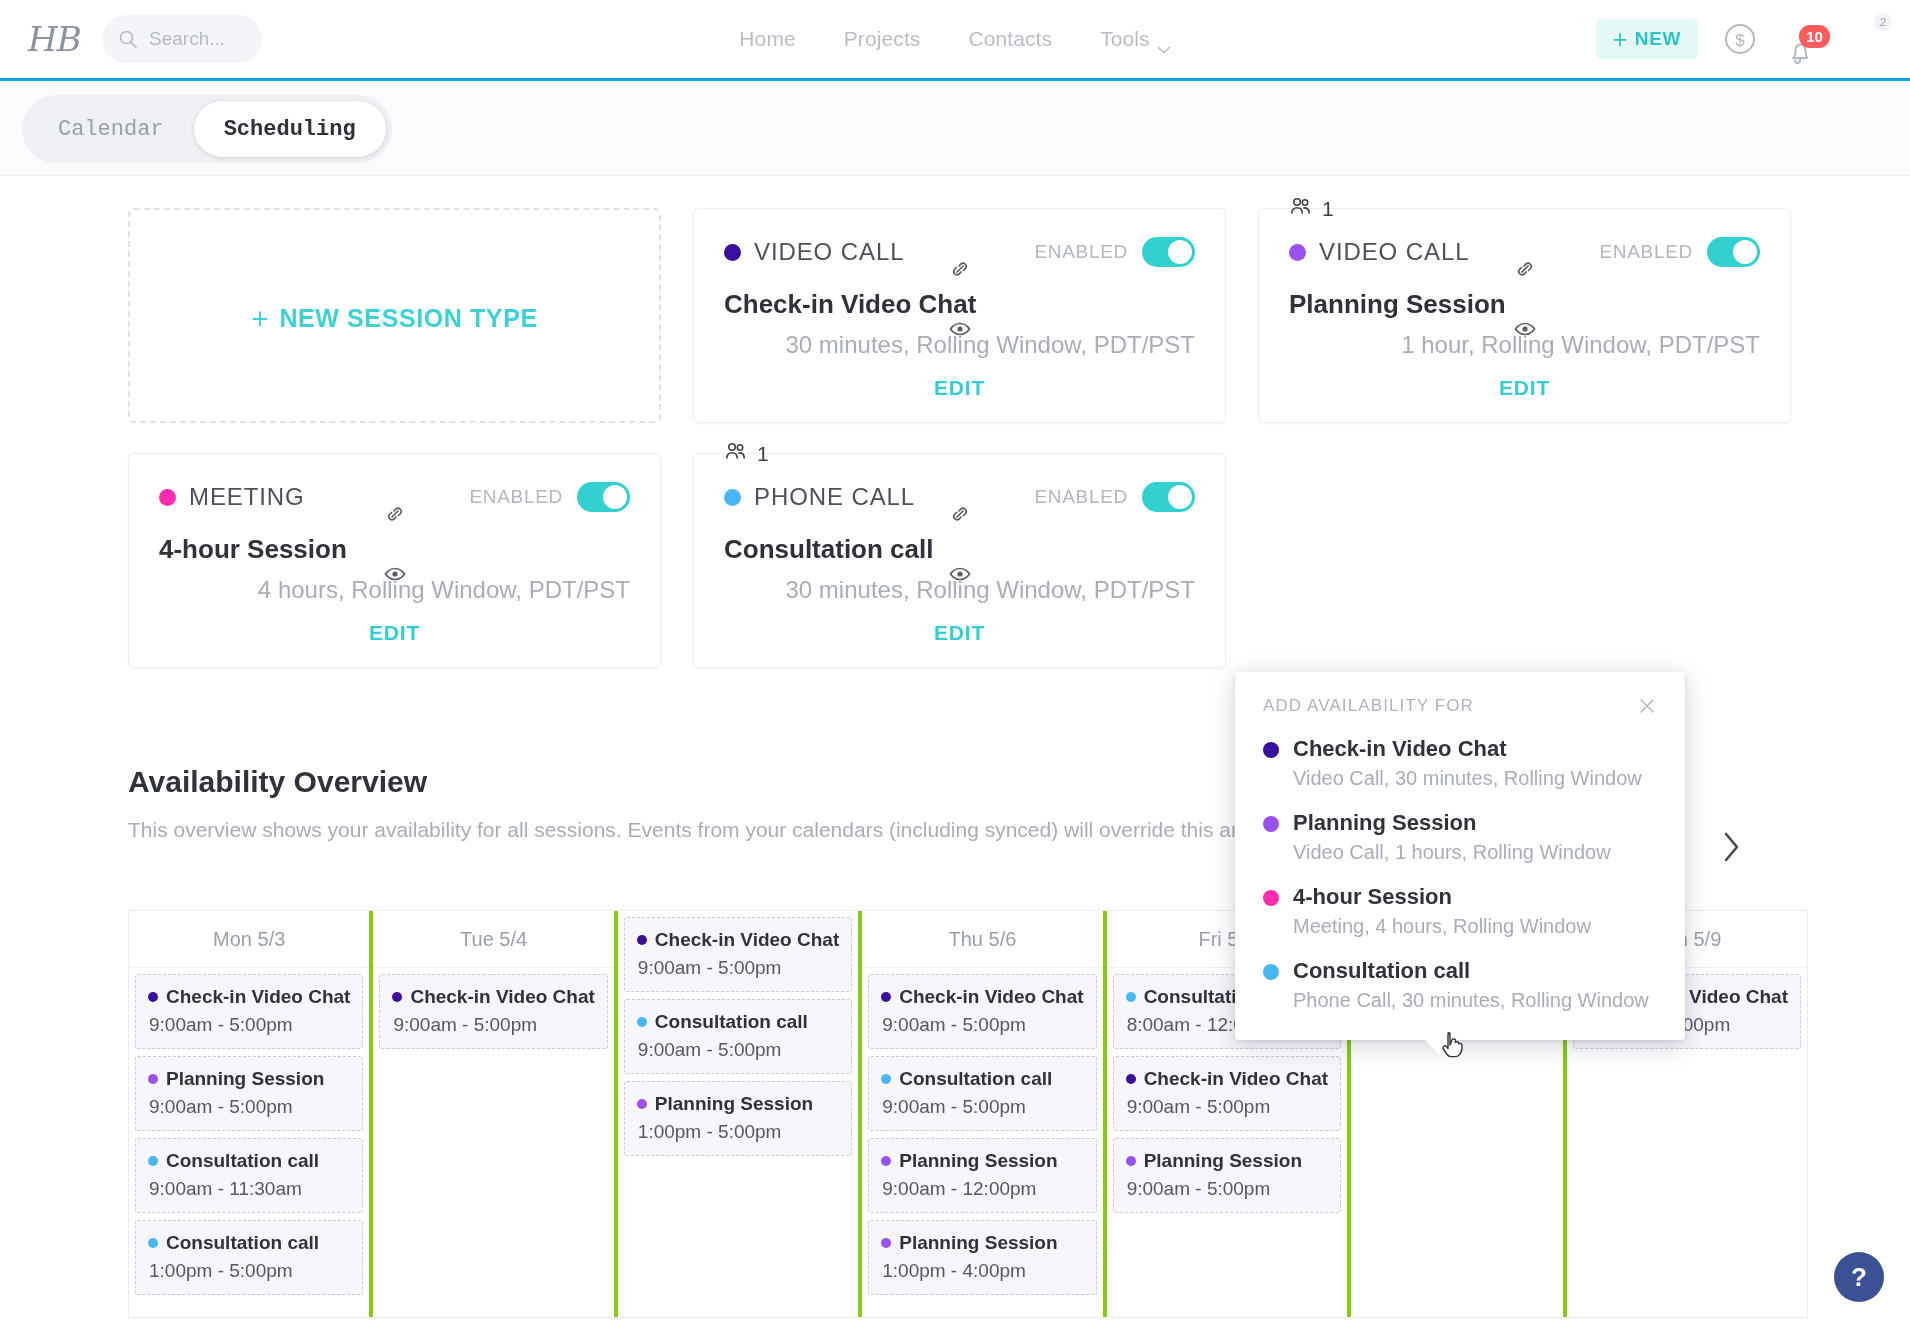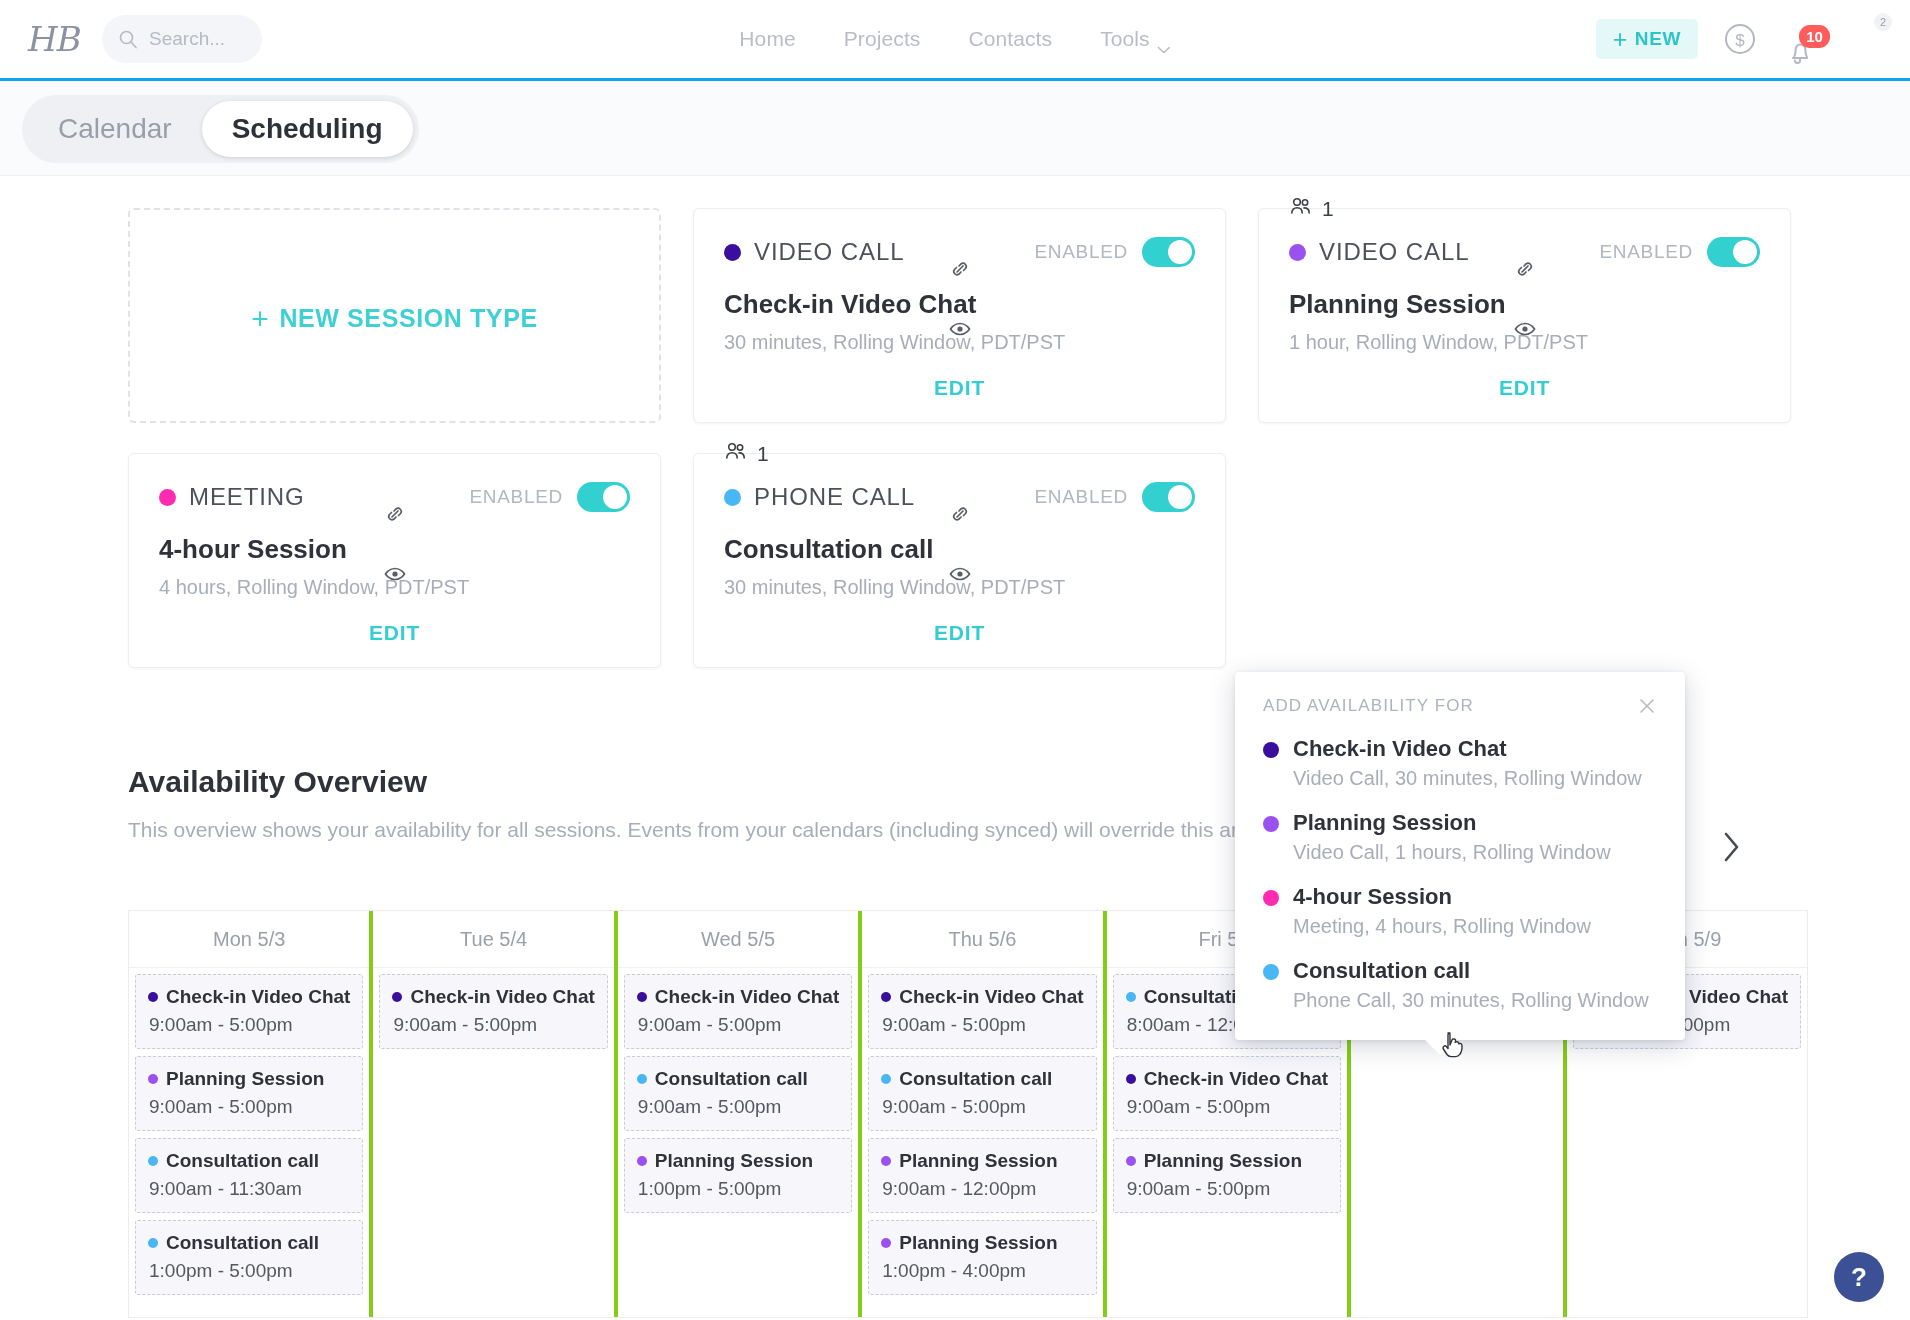--- a/index.html
+++ b/index.html
@@ -76,22 +76,23 @@
     position: absolute; top: 81px; left: 0; width: 1910px; height: 95px;
     background: #fafbfc; border-bottom: 1px solid #eef0f3;
   }
   .tabpill {
     position: absolute; left: 22px; top: 14px;
     background: #eef0f3; border-radius: 34px; height: 68px;
     display: flex; align-items: center; padding: 6px;
   }
   .tab {
     height: 56px; border-radius: 28px; padding: 0 30px;
-    display: flex; align-items: center; font-size: 28px; color: #999ea8;
+    display: flex; align-items: center; font-size: 22px; color: #999ea8;
     cursor: pointer;
+    font-family: Liberation Mono, monospace;
   }
   .tab.active {
     background: #ffffff; color: #2e3137; font-weight: 700;
     box-shadow: 0 1px 4px rgba(0,0,0,.14);
   }
 
   
   .cards { position: absolute; top: 208px; left: 128px; width: 1680px; }
   .cardrow { display: flex; gap: 32px; margin-bottom: 30px; }
   .card {
@@ -117,21 +118,21 @@
   .enabled-lbl { font-size: 19px; color: #b2b7c0; letter-spacing: .7px; }
   .toggle {
     width: 53px; height: 30px; border-radius: 15px; background: #32d0ce;
     position: relative; cursor: pointer; flex: none;
   }
   .toggle .knob {
     position: absolute; top: 3px; right: 3px; width: 24px; height: 24px;
     border-radius: 50%; background: #fff;
   }
   .ctitle { margin-top: 22px; font-size: 26px; font-weight: 700; color: #2f3239; }
-  .cdetail { margin-top: 11px; font-size: 20px; color: #a8adb7; }
+  .cdetail { margin-top: 11px; font-size: 24px; color: #a8adb7; text-align: right; }
   .cfoot {
     position: absolute; left: 30px; right: 30px; bottom: 22px;
     display: flex; align-items: center; justify-content: flex-end; gap: 34px; flex-direction: column;
   }
   .cfoot .seats {
     margin-right: auto; display: flex; align-items: center; gap: 9px;
     font-size: 21px; color: #3c4047;
   }
   .iconbtn { width: 26px; height: 26px; cursor: pointer; }
   .editbtn {
@@ -501,21 +502,20 @@
           <div class="ev-title">
             <span class="ev-dot" style="background:#3b0f9e"></span>
             <span>Check-in Video Chat</span>
           </div>
           <div class="ev-time">9:00am - 5:00pm</div>
         </div>
       </div>
     </div>
 
     <div class="daycol">
-      <div class="dayhead">Wed 5/5</div>
       <div class="daybody">
         <div class="ev">
           <div class="ev-title">
             <span class="ev-dot" style="background:#3b0f9e"></span>
             <span>Check-in Video Chat</span>
           </div>
           <div class="ev-time">9:00am - 5:00pm</div>
         </div>
         <div class="ev">
           <div class="ev-title">

